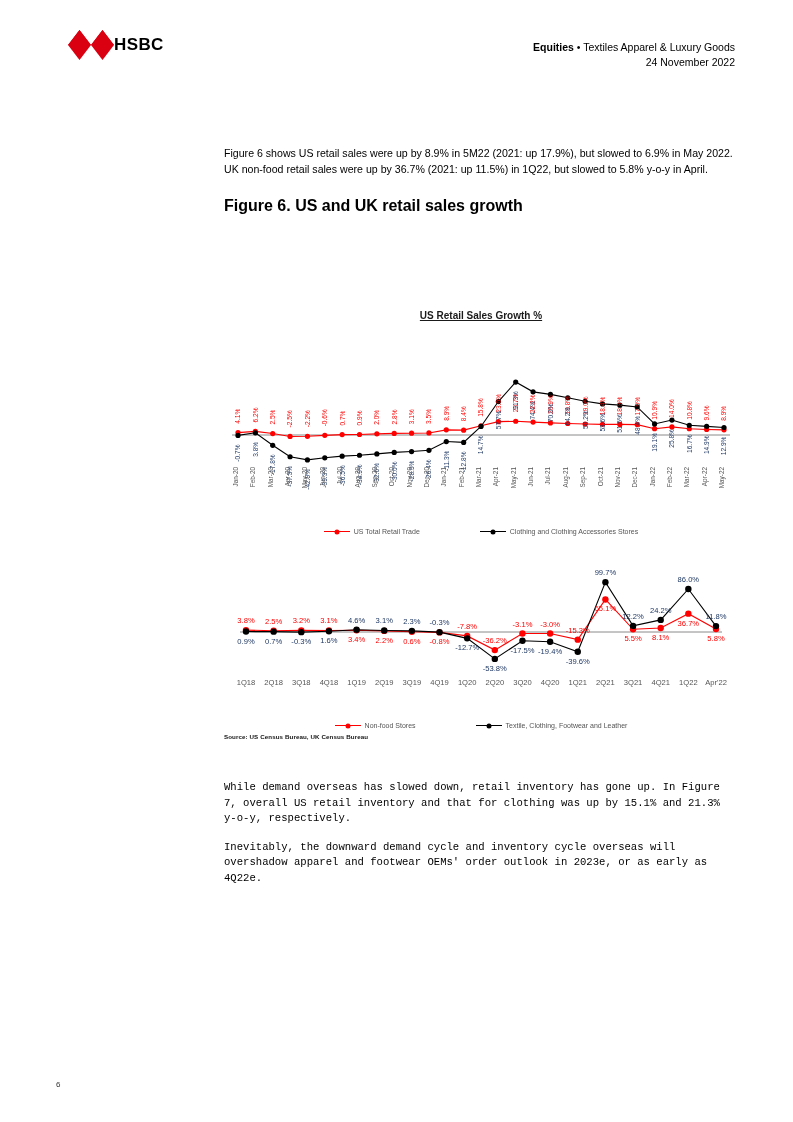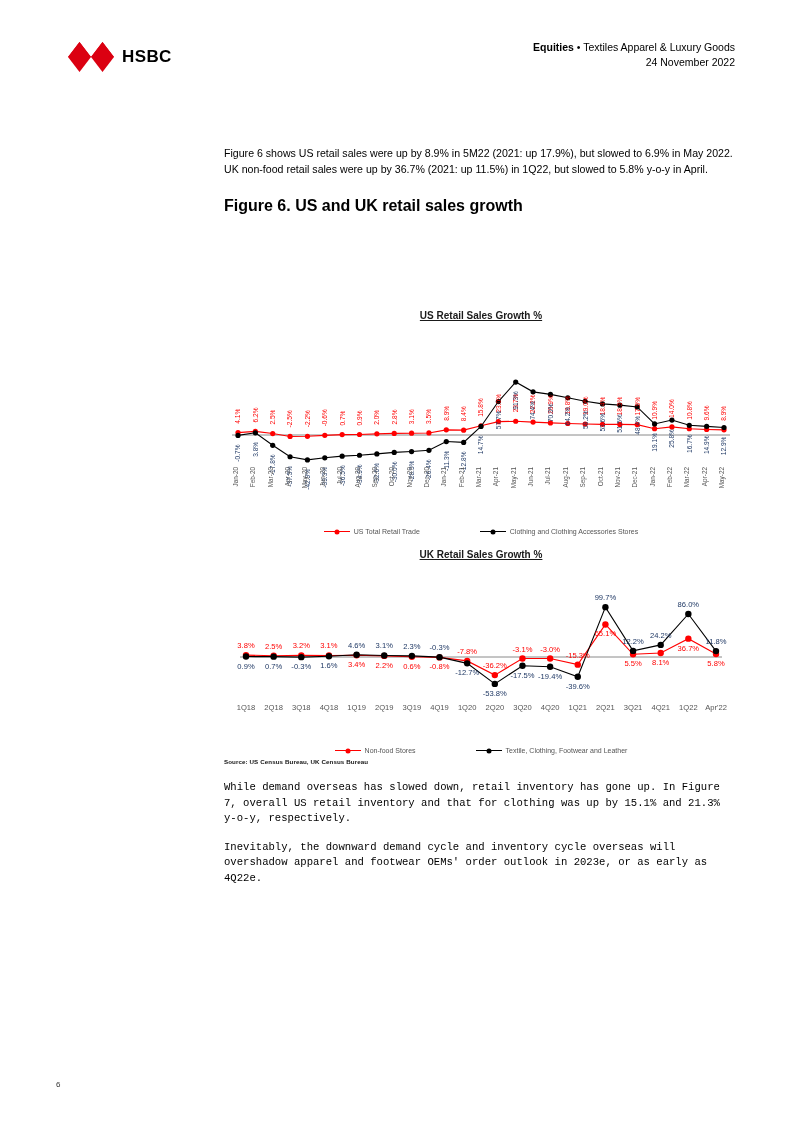--- a/index.html
+++ b/index.html
@@ -5,21 +5,21 @@
   html,body{margin:0;padding:0;}
   body{
     width:793px;height:1122px;background:#ffffff;
     font-family:"Liberation Sans", sans-serif;
     color:#000;position:relative;overflow:hidden;
   }
   .page{position:relative;width:793px;height:1122px;}
 
   
   .hdr{position:absolute;left:0;top:0;width:793px;height:88px;}
-  .logo-wrap{position:absolute;left:68px;top:42px;display:flex;align-items:center;gap:8px;}
+  .logo-wrap{position:absolute;left:68px;top:30px;display:flex;align-items:center;}
   .hex{width:46px;height:30px;position:relative;}
   .hdr-text{position:absolute;right:58px;top:40px;text-align:right;line-height:1.45;}
   .hdr-line1{font-size:10.5px;}
   .hdr-line1 b{font-weight:bold;}
   .hdr-line2{font-size:10.5px;}
   .logo-word{font-size:17px;font-weight:bold;letter-spacing:.4px;}
 
   
   .content{position:absolute;left:224px;top:146px;width:514px;}
   p.para{font-size:10.6px;line-height:15.6px;margin:0 0 13px 0;text-align:left;}
@@ -245,21 +245,20 @@
       <div class="leg red">
         <span class="ln"></span>
         <span>US Total Retail Trade</span>
       </div>
       <div class="leg blk">
         <span class="ln"></span>
         <span>Clothing and Clothing Accessories Stores</span>
       </div>
     </div>
 
-    <div class="chart-head" style="margin-top:14px">UK Retail Sales Growth %</div>
     <div class="chart-box">
       <svg class="svgwrap" id="uk-svg" width="514" height="185" viewBox="0 0 514 185">
           <line x1="16" y1="97" x2="498" y2="97" stroke="#8a8a8a" stroke-width="1"></line>
           <path d="M 22.00 95.10 L 49.65 95.75 L 77.29 95.40 L 104.94 95.45 L 132.59 95.30 L 160.24 95.90 L 187.88 96.70 L 215.53 97.40 L 243.18 100.90 L 270.82 115.10 L 298.47 98.55 L 326.12 98.50 L 353.76 104.65 L 381.41 64.45 L 409.06 94.25 L 436.71 92.95 L 464.35 78.65 L 492.00 94.10" fill="none" stroke="#ff0000" stroke-width="1.1"></path>
           <circle cx="22.00" cy="95.10" r="3.2" fill="#ff0000"></circle>
           <circle cx="49.65" cy="95.75" r="3.2" fill="#ff0000"></circle>
           <circle cx="77.29" cy="95.40" r="3.2" fill="#ff0000"></circle>
           <circle cx="104.94" cy="95.45" r="3.2" fill="#ff0000"></circle>
           <circle cx="132.59" cy="95.30" r="3.2" fill="#ff0000"></circle>
           <circle cx="160.24" cy="95.90" r="3.2" fill="#ff0000"></circle>

